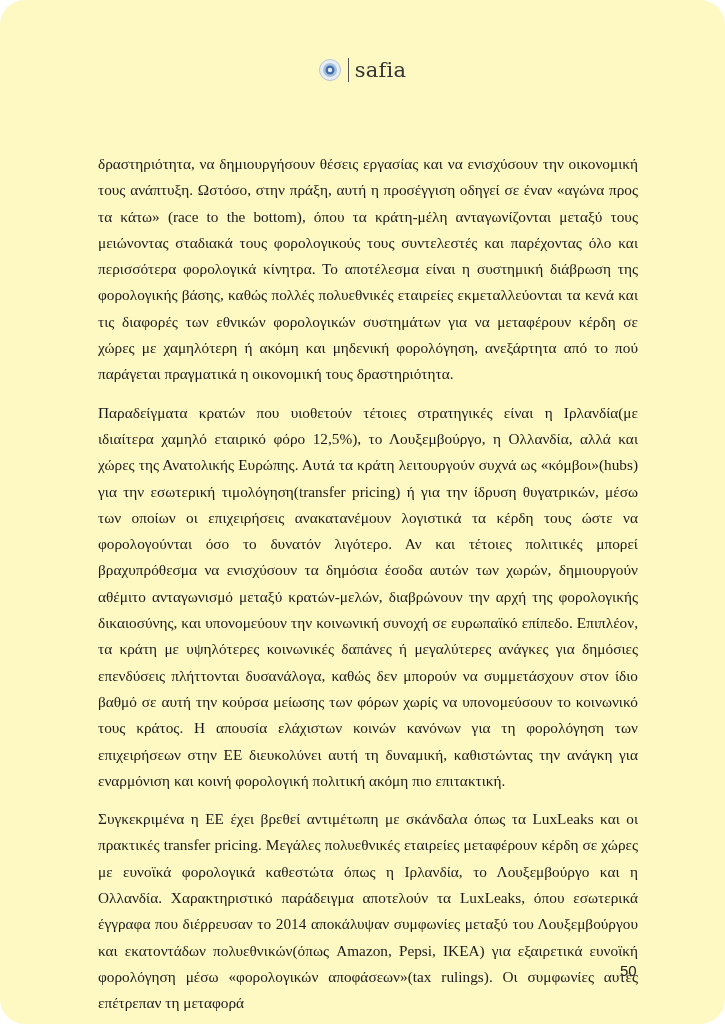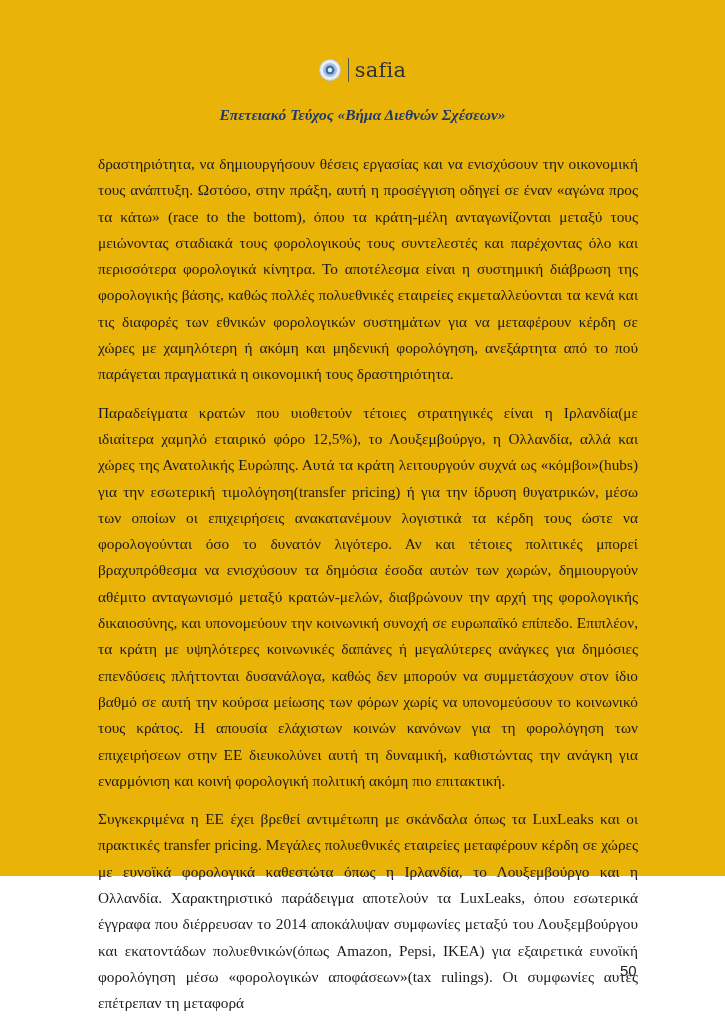--- a/index.html
+++ b/index.html
@@ -1,17 +1,17 @@
 <!DOCTYPE html>
 <html><head>
 <meta charset="utf-8">
 <style>
   html, body { margin: 0; padding: 0; background: #ffffff; }
   body { width: 725px; height: 1024px; position: relative; overflow: hidden; }
-  .page { position: absolute; left: 0; top: 0; width: 725px; height: 876px; background: #eab308; }
+  .page { position: absolute; left: 0; top: 0; width: 725px; height: 1024px; background: #fef9c3; border-radius: 25px; }
   .header { position: absolute; top: 58px; left: 0; width: 725px; display: flex; justify-content: center; align-items: center; }
   .logo-wrap { display: flex; align-items: center; }
   .logo-icon { width: 22px; height: 22px; position: relative; }
   .logo-sep { width: 1px; height: 24px; background: #555; margin: 0 6px 0 7px; }
   .logo-text { font-family: "DejaVu Serif", serif; font-size: 21px; color: #333; letter-spacing: 0.2px; }
   .journal-title { position: absolute; top: 106px; left: 0; width: 725px; text-align: center;
     font-family: "Liberation Serif", serif; font-style: italic; font-weight: bold; font-size: 15.5px; color: #1f3a6e; }
   .body-text { position: absolute; left: 98px; width: 540px; font-family: "Liberation Serif", serif;
     font-size: 15.3px; color: #1a1a1a; text-align: justify; line-height: 26.3px; }
   .body-text p { margin: 12px 0 12px 0; }
@@ -30,21 +30,20 @@
           <circle cx="11" cy="11" r="7" fill="#a9c0dc"></circle>
           <circle cx="11" cy="11" r="4.5" fill="#3e6da8"></circle>
           <circle cx="11" cy="11" r="2.2" fill="#e8eef5"></circle>
         </svg>
       </span>
       <span class="logo-sep"></span>
       <span class="logo-text">safia</span>
     </div>
   </div>
 
-  <div class="journal-title">Επετειακό Τεύχος «Βήμα Διεθνών Σχέσεων»</div>
 
   <div class="body-text p1">
     <p>δραστηριότητα, να δημιουργήσουν θέσεις εργασίας και να ενισχύσουν την οικονομική τους ανάπτυξη. Ωστόσο, στην πράξη, αυτή η προσέγγιση οδηγεί σε έναν «αγώνα προς τα κάτω» (race to the bottom), όπου τα κράτη-μέλη ανταγωνίζονται μεταξύ τους μειώνοντας σταδιακά τους φορολογικούς τους συντελεστές και παρέχοντας όλο και περισσότερα φορολογικά κίνητρα. Το αποτέλεσμα είναι η συστημική διάβρωση της φορολογικής βάσης, καθώς πολλές πολυεθνικές εταιρείες εκμεταλλεύονται τα κενά και τις διαφορές των εθνικών φορολογικών συστημάτων για να μεταφέρουν κέρδη σε χώρες με χαμηλότερη ή ακόμη και μηδενική φορολόγηση, ανεξάρτητα από το πού παράγεται πραγματικά η οικονομική τους δραστηριότητα.</p>
     <p>Παραδείγματα κρατών που υιοθετούν τέτοιες στρατηγικές είναι η Ιρλανδία(με ιδιαίτερα χαμηλό εταιρικό φόρο 12,5%), το Λουξεμβούργο, η Ολλανδία, αλλά και χώρες της Ανατολικής Ευρώπης. Αυτά τα κράτη λειτουργούν συχνά ως «κόμβοι»(hubs) για την εσωτερική τιμολόγηση(transfer pricing) ή για την ίδρυση θυγατρικών, μέσω των οποίων οι επιχειρήσεις ανακατανέμουν λογιστικά τα κέρδη τους ώστε να φορολογούνται όσο το δυνατόν λιγότερο. Αν και τέτοιες πολιτικές μπορεί βραχυπρόθεσμα να ενισχύσουν τα δημόσια έσοδα αυτών των χωρών, δημιουργούν αθέμιτο ανταγωνισμό μεταξύ κρατών-μελών, διαβρώνουν την αρχή της φορολογικής δικαιοσύνης, και υπονομεύουν την κοινωνική συνοχή σε ευρωπαϊκό επίπεδο. Επιπλέον, τα κράτη με υψηλότερες κοινωνικές δαπάνες ή μεγαλύτερες ανάγκες για δημόσιες επενδύσεις πλήττονται δυσανάλογα, καθώς δεν μπορούν να συμμετάσχουν στον ίδιο βαθμό σε αυτή την κούρσα μείωσης των φόρων χωρίς να υπονομεύσουν το κοινωνικό τους κράτος. Η απουσία ελάχιστων κοινών κανόνων για τη φορολόγηση των επιχειρήσεων στην ΕΕ διευκολύνει αυτή τη δυναμική, καθιστώντας την ανάγκη για εναρμόνιση και κοινή φορολογική πολιτική ακόμη πιο επιτακτική.</p>
     <p>Συγκεκριμένα η ΕΕ έχει βρεθεί αντιμέτωπη με σκάνδαλα όπως τα LuxLeaks και οι πρακτικές transfer pricing. Μεγάλες πολυεθνικές εταιρείες μεταφέρουν κέρδη σε χώρες με ευνοϊκά φορολογικά καθεστώτα όπως η Ιρλανδία, το Λουξεμβούργο και η Ολλανδία. Χαρακτηριστικό παράδειγμα αποτελούν τα LuxLeaks, όπου εσωτερικά έγγραφα που διέρρευσαν το 2014 αποκάλυψαν συμφωνίες μεταξύ του Λουξεμβούργου και εκατοντάδων πολυεθνικών(όπως Amazon, Pepsi, IKEA) για εξαιρετικά ευνοϊκή φορολόγηση μέσω «φορολογικών αποφάσεων»(tax rulings). Οι συμφωνίες αυτές επέτρεπαν τη μεταφορά</p>
   </div>
 
   <div class="page-number">50</div>
 </div>
 

